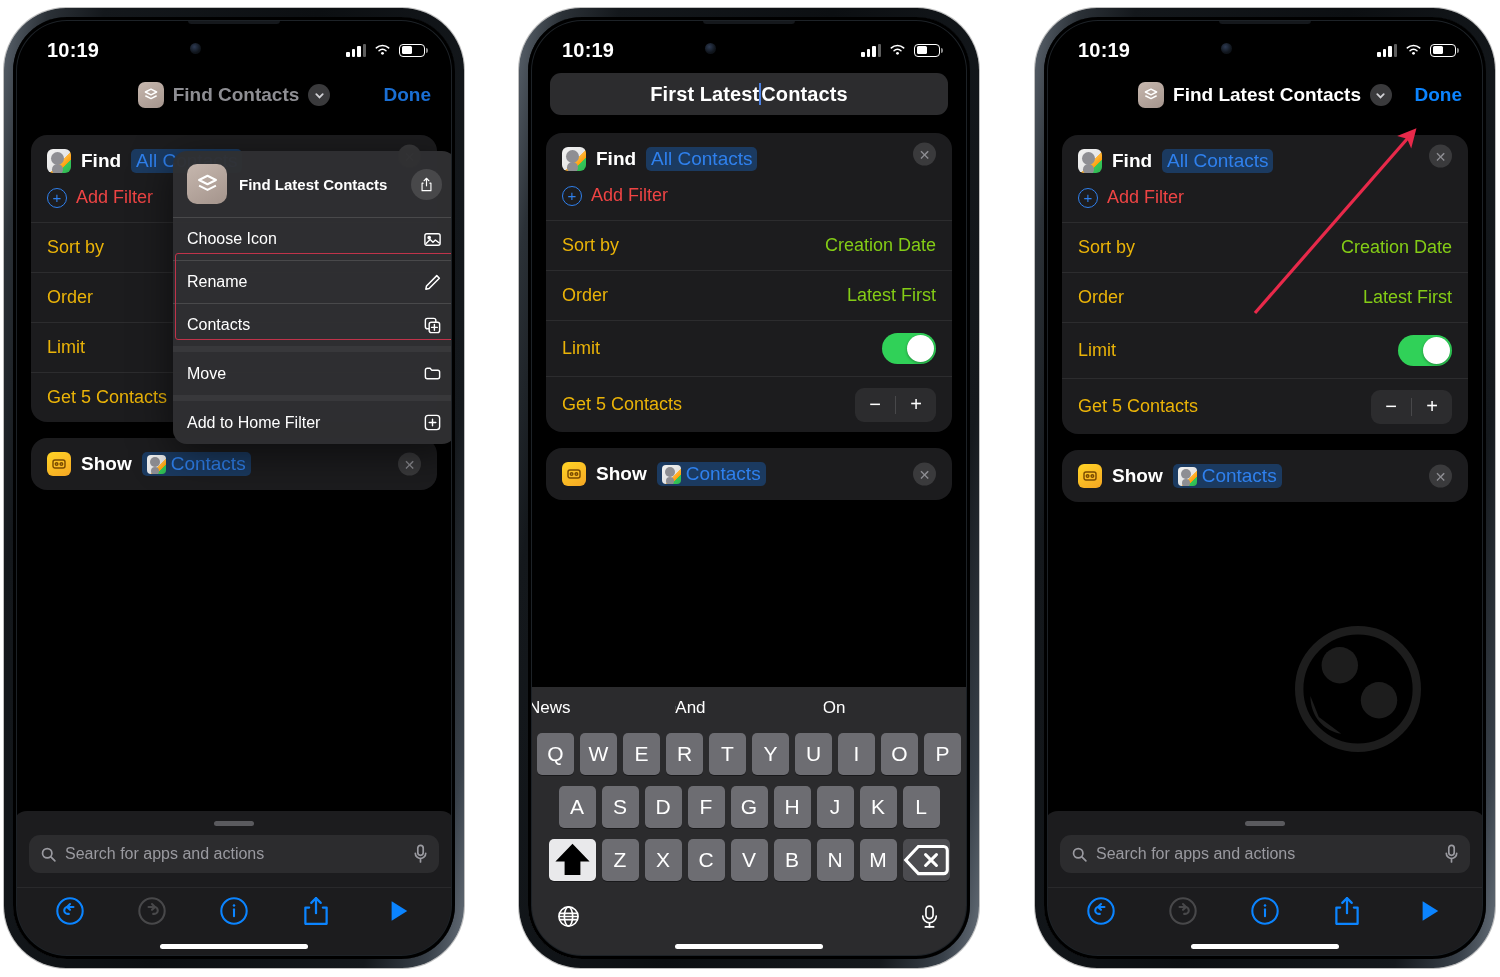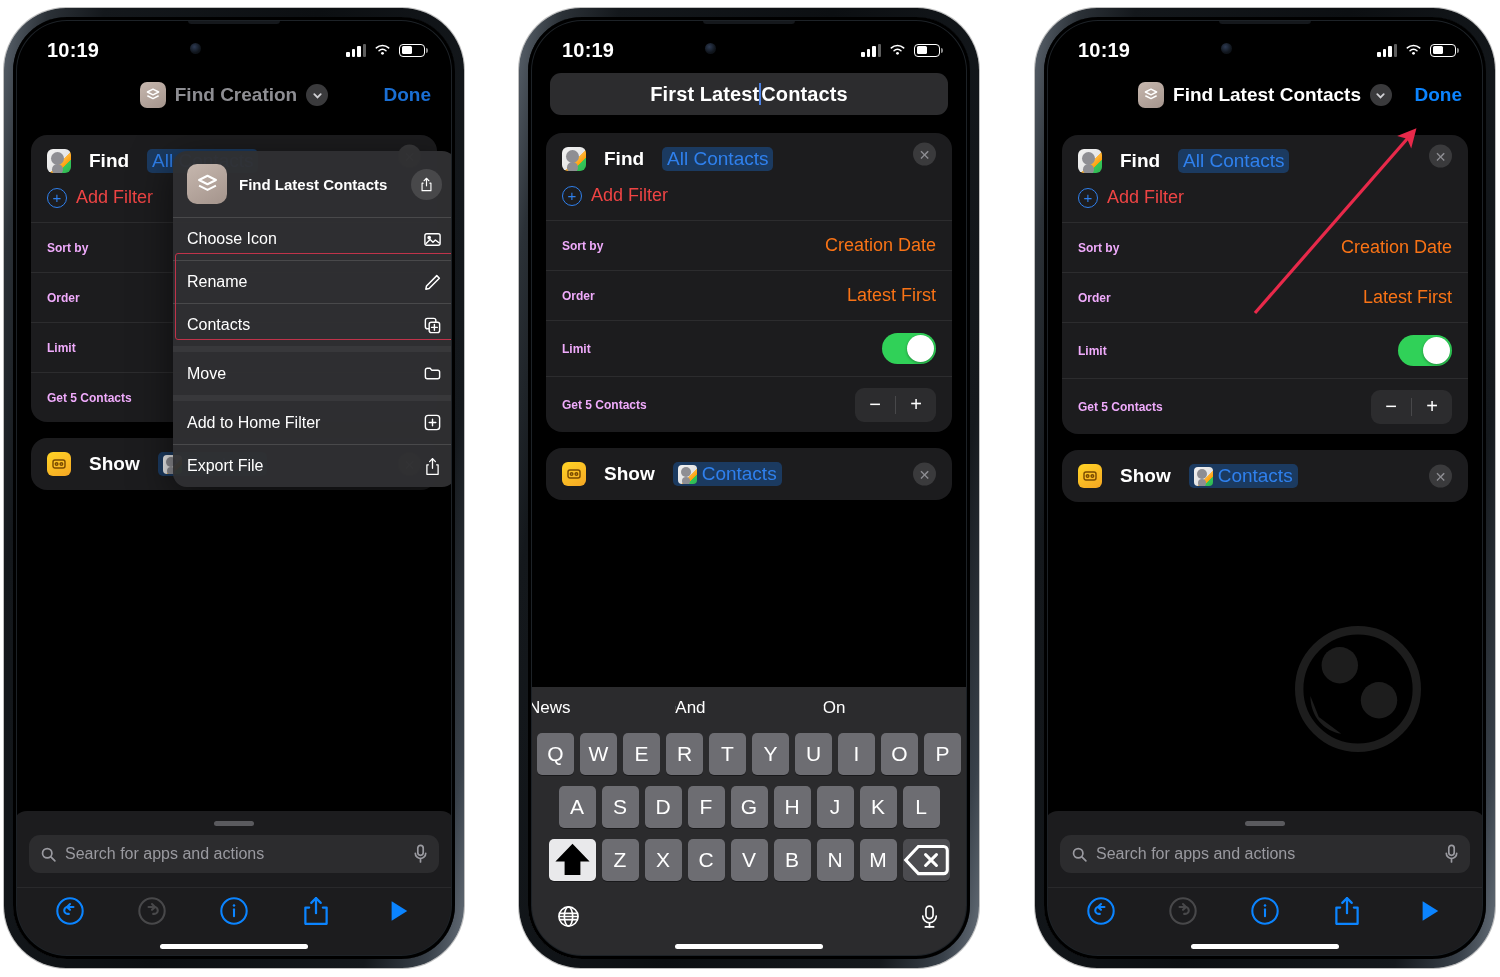--- a/index.html
+++ b/index.html
@@ -99,21 +99,21 @@
     position:relative;
   }
   .titlefield .tf-text { font-size:20px; font-weight:700; color:#fff; letter-spacing:.1px;}
   .caret { display:inline-block; width:2px; height:22px; background:#4b7fe0; margin:0 0px; vertical-align:middle;}
 
   
   .body { position:relative; padding: 14px 18px 0; z-index:10;}
   .card { background:#1c1c1e; border-radius:16px; overflow:hidden; }
   .card + .card { margin-top: 14px; }
 
-  .action-head { display:flex; align-items:center; padding: 14px 16px 4px; gap:18px; position:relative;}
+  .action-head { display:flex; align-items:center; padding: 14px 16px 4px; gap:10px; position:relative;}
   .app-ico { width:24px; height:24px; border-radius:6px; flex:0 0 auto; }
   .app-ico.contacts {
     background: linear-gradient(135deg,#f2f2f2 0%,#e6e6e6 55%, #ffb73d 56%, #ff9f0a 72%, #34c759 73%, #2fb350 100%);
     position:relative; overflow:hidden;
   }
   .app-ico.contacts::after{
     content:""; position:absolute; left:4px; top:3px; width:13px; height:13px;
     background:#8e8e93; border-radius:50%;
     box-shadow: 0 11px 0 -1px #8e8e93;
   }
@@ -143,22 +143,22 @@
     width:23px;height:23px;border-radius:50%;background:#3a3a3c;
     display:flex;align-items:center;justify-content:center;color:#8e8e93;font-size:14px;line-height:1;
   }
   .addfilter { display:flex; align-items:center; gap:9px; padding: 10px 16px 14px; }
   .plus-circ { width:20px;height:20px;border-radius:50%;border:1.7px solid #2f80ed; color:#2f80ed;
     display:flex;align-items:center;justify-content:center;font-size:15px;line-height:1;font-weight:400;}
   .addfilter .lbl{ font-size:18px; color:#ef4444;}
 
   .row { display:flex; align-items:center; justify-content:space-between;
     padding: 0 16px; height:50px; border-top:1px solid #2c2c2e; position:relative;}
-  .row .k { font-size:12px; font-weight:700; color:#f0abfc; }
-  .row .v { font-size:18px; color:#f97316; }
+  .row .k { font-size:18px; font-weight:400; color:#eab308; }
+  .row .v { font-size:18px; color:#84cc16; }
 
   .toggle { width:54px; height:31px; border-radius:16px; background:#30d158; position:relative;}
   .toggle::after{ content:""; position:absolute; right:2px; top:2px; width:27px;height:27px;border-radius:50%;background:#fff;
     box-shadow:0 1px 3px rgba(0,0,0,.35); }
   .stepper { display:flex; align-items:center; background:#2c2c2e; border-radius:9px; overflow:hidden; height:34px;}
   .stepper div{ width:40px; display:flex;align-items:center;justify-content:center; color:#fff; font-size:20px;}
   .stepper .sep{ width:1px; height:18px; background:#48484a; padding:0;}
 
   
   .ctxmenu {
@@ -261,21 +261,21 @@
       </div>
 
       <div class="navbar">
         <div class="nav-title-group">
           <div class="sc-icon">
             <svg viewBox="0 0 24 24" fill="none" stroke="#fff" stroke-width="1.9" stroke-linejoin="round">
               <path d="M12 4.2 19.5 8 12 11.8 4.5 8z"></path>
                 <path d="M4.5 13 12 16.8 19.5 13"></path>
             </svg>
           </div>
-          <div class="nav-title dim">Find Creation</div>
+          <div class="nav-title dim">Find Contacts</div>
           <div class="chev">
             <svg viewBox="0 0 12 12" fill="none" stroke="#d0d0d4" stroke-width="2" stroke-linecap="round">
                 <path d="M2.5 4.5 6 8l3.5-3.5"></path>
               </svg>
           </div>
         </div>
         <div class="nav-done dim">Done</div>
       </div>
 
       <div class="body">
@@ -378,30 +378,20 @@
             </svg>
           </span>
         </div>
         <div class="ctx-gap"></div>
         <div class="ctx-item" style="border-top:none;">
           <span>Add to Home Filter</span>
           <span class="ic">
             <svg viewBox="0 0 20 20" fill="none" stroke="#fff" stroke-width="1.5" stroke-linejoin="round">
               <rect x="2.5" y="2.5" width="15" height="15" rx="3"></rect>
                 <path d="M10 6.5v7M6.5 10h7" stroke-linecap="round"></path>
-            </svg>
-          </span>
-        </div>
-        <div class="ctx-item">
-          <span>Export File</span>
-          <span class="ic">
-            <svg viewBox="0 0 20 22" fill="none" stroke="#fff" stroke-width="1.5" stroke-linecap="round" stroke-linejoin="round">
-              <path d="M10 2v11"></path>
-                <path d="M6.6 5.4 10 2l3.4 3.4"></path>
-                <path d="M5.2 9H3.5v11h13V9H14.8"></path>
             </svg>
           </span>
         </div>
         <div class="ctx-hl"></div>
       </div>
 
       <div class="bottombar">
         <div class="grabber"></div>
         <div class="searchbar">
           <svg class="mag" viewBox="0 0 20 20" fill="none" stroke="currentColor" stroke-width="2">

